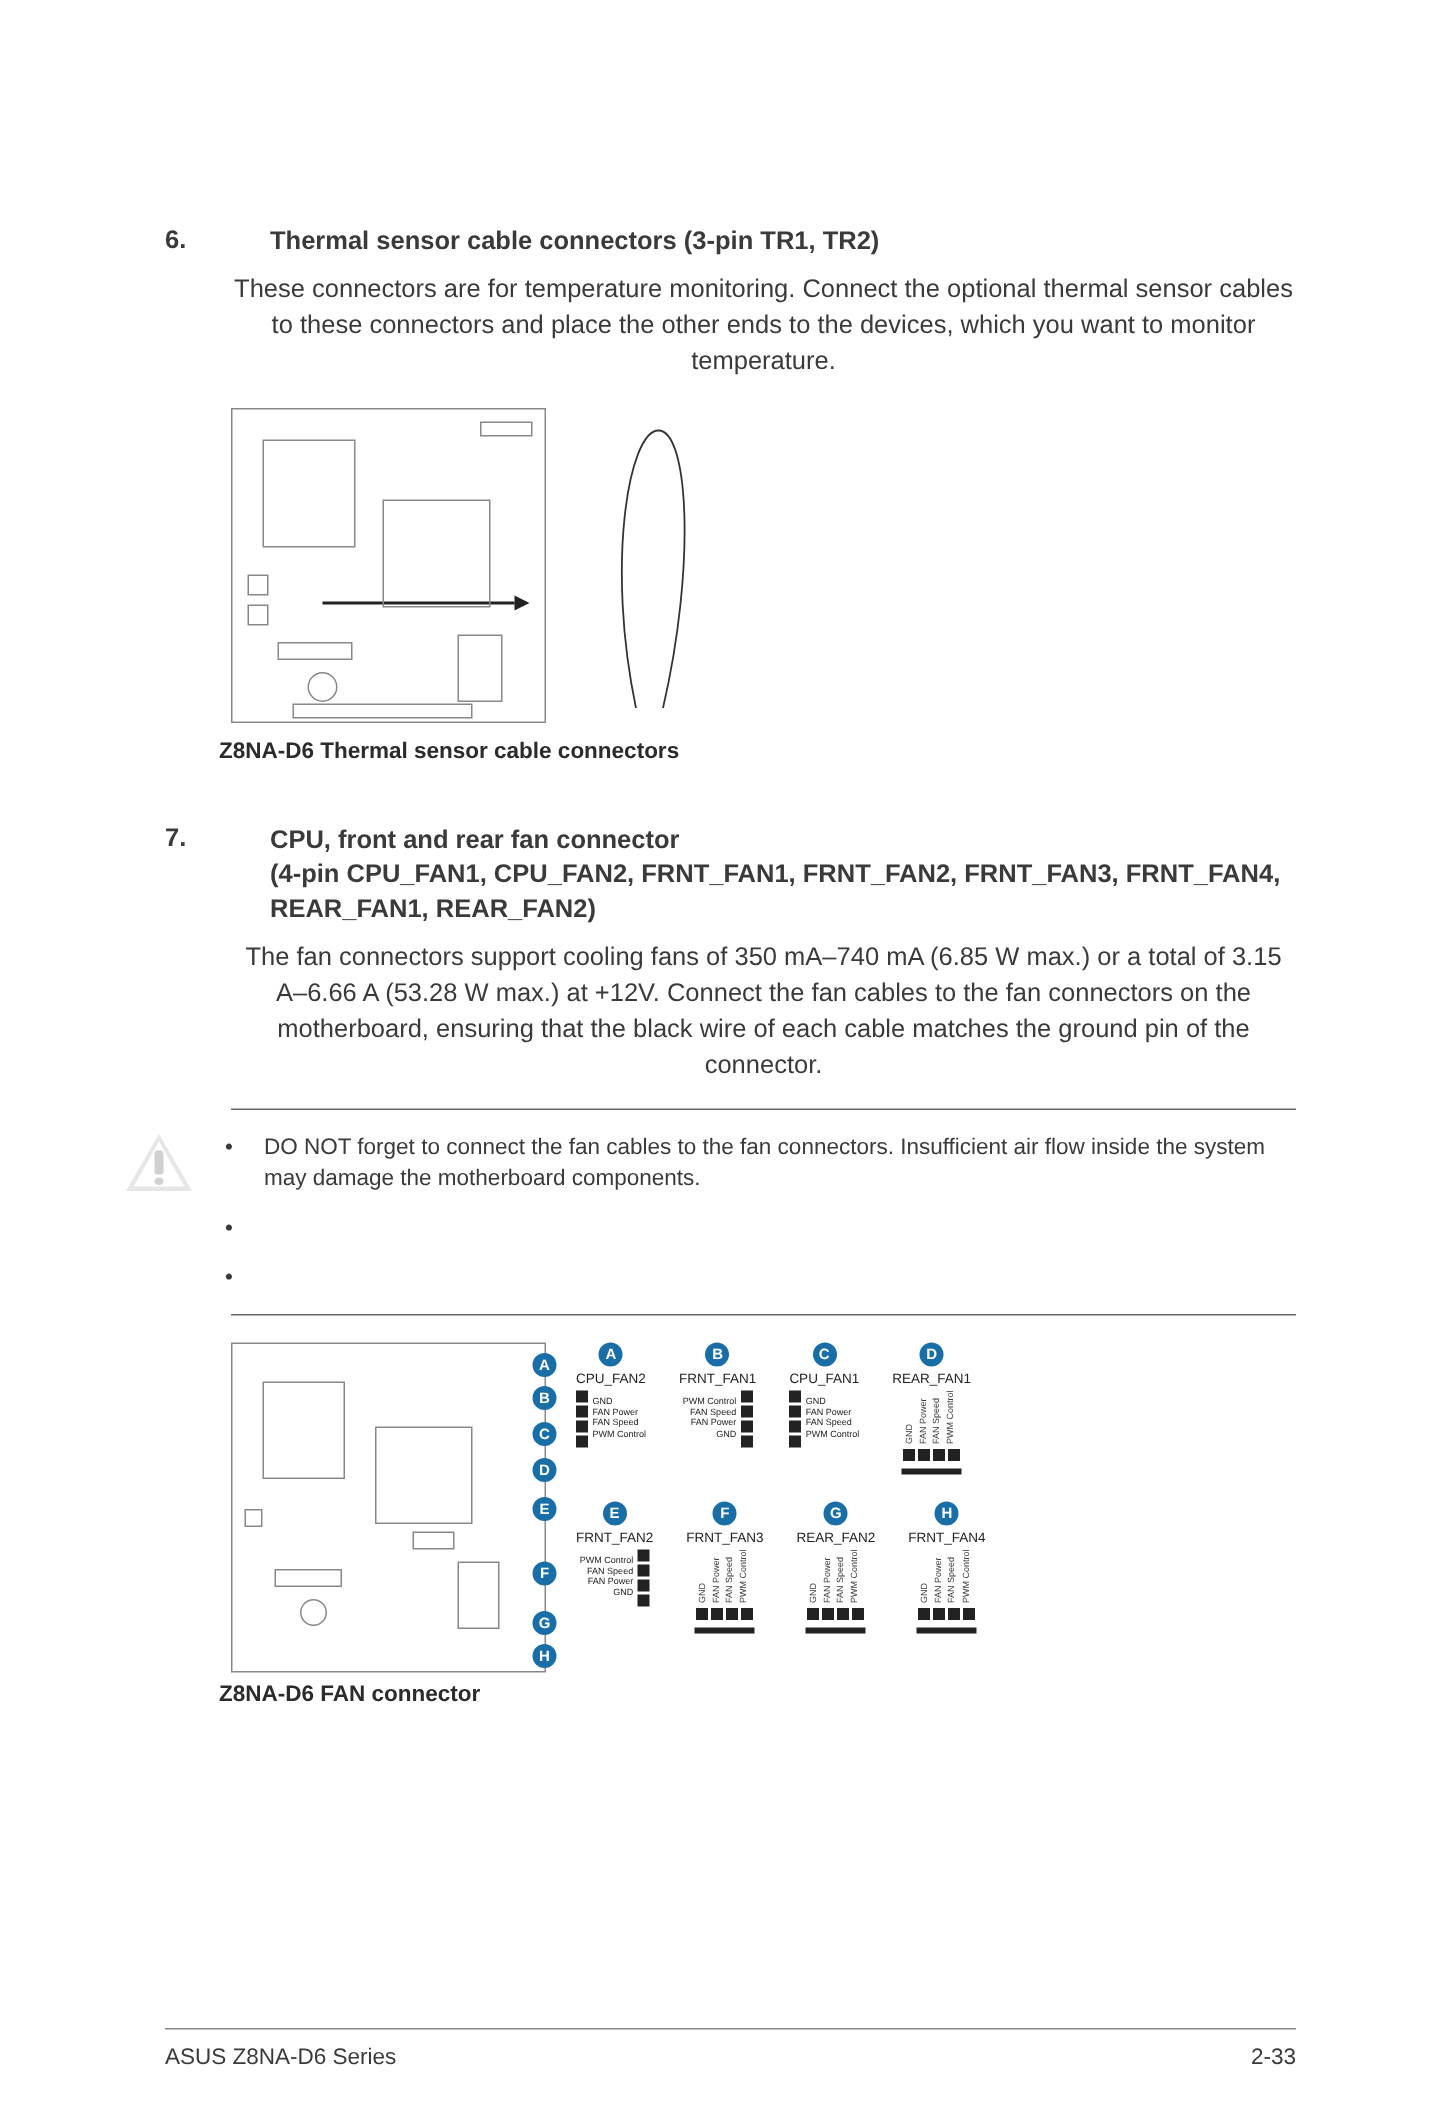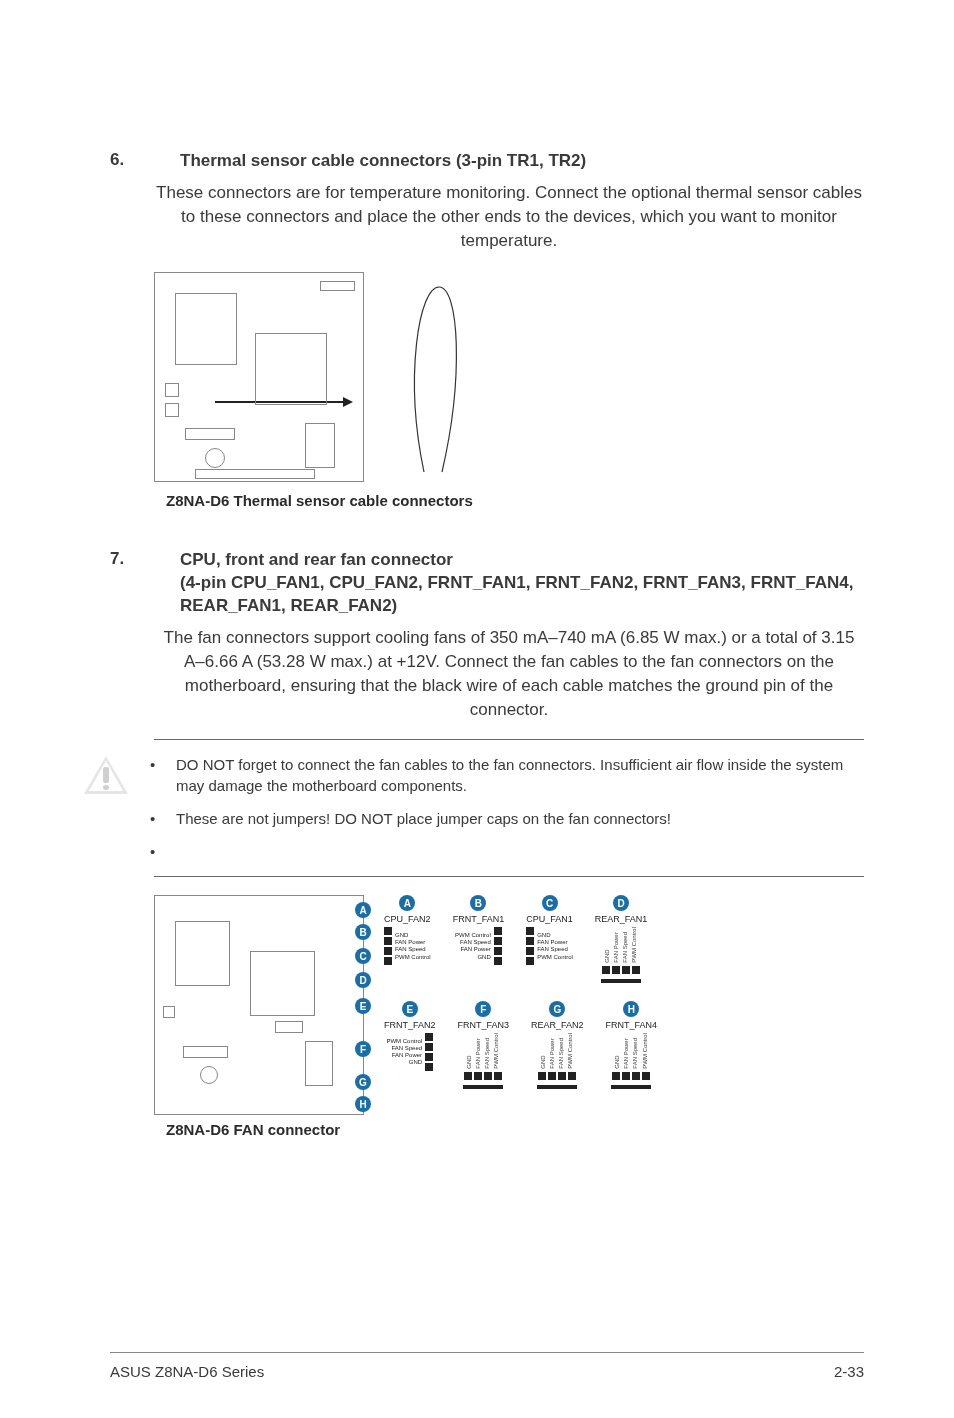--- a/index.html
+++ b/index.html
@@ -48,21 +48,21 @@
   .board-detail-f { position:absolute; right:8px; top:8px; width:35px; height:10px; border:1px solid #888;}
   .board-detail-g { position:absolute; left:40px; bottom:2px; width:120px; height:10px; border:1px solid #888;}
   .cable-loop {
     width: 90px; height: 200px;
     position: relative;
   }
   .cable-svg { position:absolute; top:0; left:0; }
   .diagram-caption {
     font-weight: bold;
     font-size: 15px;
-    margin-left: 56px;
+    margin-left: 36px;
     margin-top: 6px;
     color: #2b2b2b;
   }
   .note-block {
     margin: 18px 0 18px 44px;
     border-top: 1px solid #666;
     border-bottom: 1px solid #666;
     padding: 14px 0 14px 0;
     display: flex;
     gap: 22px;
@@ -198,21 +198,20 @@
         <div class="warn-bang"></div>
         <div class="warn-dot"></div>
       </div>
       <div class="note-list">
         <div class="row">
           <span class="bullet">•</span>
           <span>DO NOT forget to connect the fan cables to the fan connectors. Insufficient air flow inside the system may damage the motherboard components.</span>
         </div>
         <div class="row">
           <span class="bullet">•</span>
-          <span>These are not jumpers! DO NOT place jumper caps on the fan connectors!</span>
         </div>
         <div class="row">
           <span class="bullet">•</span>
         </div>
       </div>
     </div>
 
     <div class="fan-diagram-wrap">
       <div class="board-box2">
         <div class="mini-shapes">

